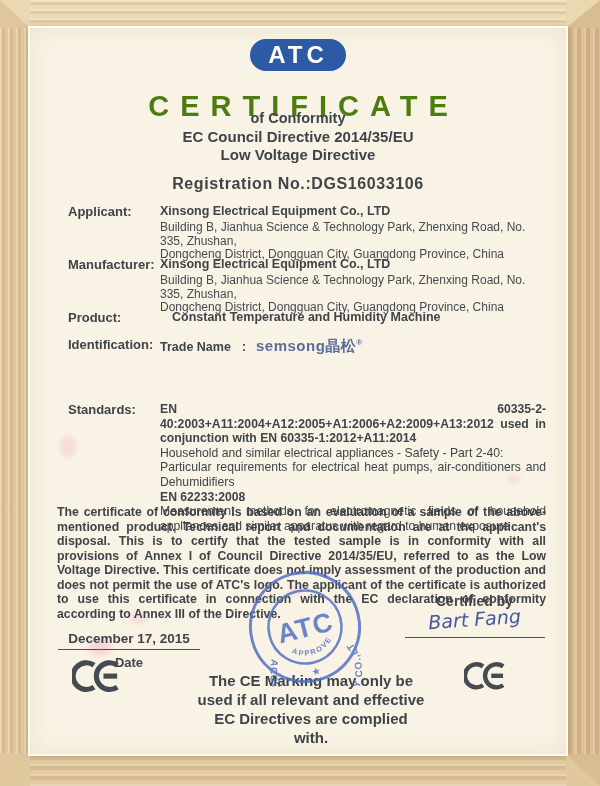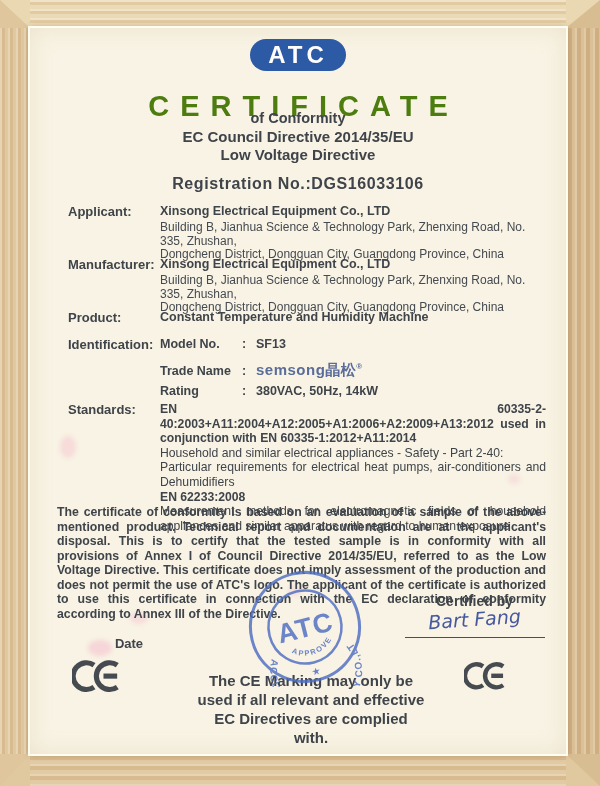--- a/index.html
+++ b/index.html
@@ -26,21 +26,21 @@
   .title span{letter-spacing:11px;margin-right:-11px;}
   .sub1{top:82px;font-size:14.5px;font-weight:bold;}
   .sub2{top:100px;font-size:15px;font-weight:bold;}
   .sub3{top:118px;font-size:15px;font-weight:bold;}
   .reg{top:147px;font-size:16px;font-weight:bold;letter-spacing:.6px;}
   .field{position:absolute;left:38px;right:20px;}
   .field .flabel{position:absolute;left:0;top:0;font-weight:bold;font-size:13px;}
   .field .fcontent{margin-left:92px;}
   .fname{font-weight:bold;font-size:12.5px;}
   .faddr{font-size:12px;line-height:13.5px;margin-top:3px;color:#454a50;}
-  #applicant{top:176px;} #manufacturer{top:229px;} #product{top:282px;}
+  #applicant{top:176px;} #manufacturer{top:229px;} #product{top:282px;padding-left:12px;}
   #identification{top:309px;} #standards{top:374px;}
   .idrow{height:23.5px;font-size:12.5px;font-weight:bold;}
   .idname{display:inline-block;width:82px;}
   .idcolon{display:inline-block;width:14px;}
   .trade{color:#5a6c99;font-size:15px;letter-spacing:.5px;}
   .trade sup{font-size:8px;}
   .stdtext{width:386px;font-size:12.2px;line-height:14.6px;text-align:justify;}
   .stdbold{font-weight:bold;}
   .statement{position:absolute;left:27px;width:489px;top:477px;font-weight:bold;
     font-size:12.3px;line-height:14.5px;text-align:justify;color:#3f444a;}
@@ -117,27 +117,21 @@
       <div class="flabel">Product:</div>
       <div class="fcontent">
         <div class="fname">Constant Temperature and Humidity Machine</div>
       </div>
     </div>
 
     <div class="field" id="identification">
       <div class="flabel">Identification:</div>
       <div class="fcontent">
         <div class="idrow">
-          <span class="idname">Model No.</span><span class="idcolon">:</span><span class="idval">SF13</span>
-        </div>
-        <div class="idrow">
           <span class="idname">Trade Name</span><span class="idcolon">:</span><span class="idval trade"><span>semsong晶松</span><sup>®</sup></span>
-        </div>
-        <div class="idrow">
-          <span class="idname">Rating</span><span class="idcolon">:</span><span class="idval">380VAC, 50Hz, 14kW</span>
         </div>
       </div>
     </div>
 
     <div class="field" id="standards">
       <div class="flabel">Standards:</div>
       <div class="fcontent stdtext">
         <div class="stdbold">EN 60335-2-40:2003+A11:2004+A12:2005+A1:2006+A2:2009+A13:2012 used in conjunction with EN 60335-1:2012+A11:2014</div>
         <div>Household and similar electrical appliances - Safety - Part 2-40:</div>
         <div>Particular requirements for electrical heat pumps, air-conditioners and Dehumidifiers</div>
@@ -146,20 +140,21 @@
       </div>
     </div>
 
     <div class="statement">The certificate of conformity is based on an evaluation of a sample of the above-mentioned product. Technical report and documentation are at the applicant's disposal. This is to certify that the tested sample is in conformity with all provisions of Annex I of Council Directive 2014/35/EU, referred to as the Low Voltage Directive. This certificate does not imply assessment of the production and does not permit the use of ATC's logo. The applicant of the certificate is authorized to use this certificate in connection with the EC declaration of conformity according to Annex III of the Directive.</div>
 
     <div class="certified">Certified by</div>
     <div class="signature">Bart Fang</div>
     <div class="sigline"></div>
 
     <div class="dateblock">
+      <div class="datevalue">December 17, 2015</div>
       <div class="datelabel">Date</div>
     </div>
 
     <svg class="stamp" viewBox="0 0 120 120">
       <g transform="rotate(-14 60 60)" fill="#4e6dc2">
         <circle cx="60" cy="60" r="54.5" fill="none" stroke="#4e6dc2" stroke-width="3"></circle>
         <circle cx="60" cy="60" r="36.5" fill="none" stroke="#4e6dc2" stroke-width="2.5"></circle>
         <path id="ringPath" d="M 20.2 83 A 46 46 0 1 0 99.8 83" fill="none" stroke="none"></path>
         <path id="appPath" d="M 38 79 A 30 30 0 0 0 82 79" fill="none" stroke="none"></path>
         <text font-size="10" font-weight="bold" letter-spacing="1" font-family="Liberation Sans, sans-serif">

